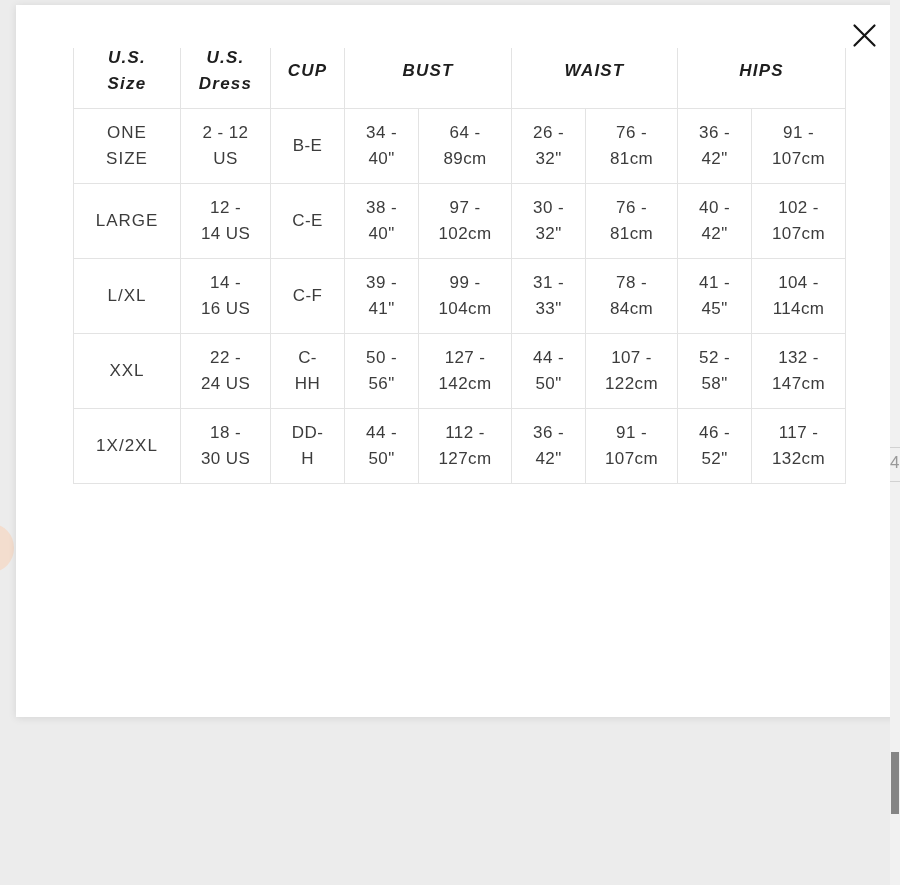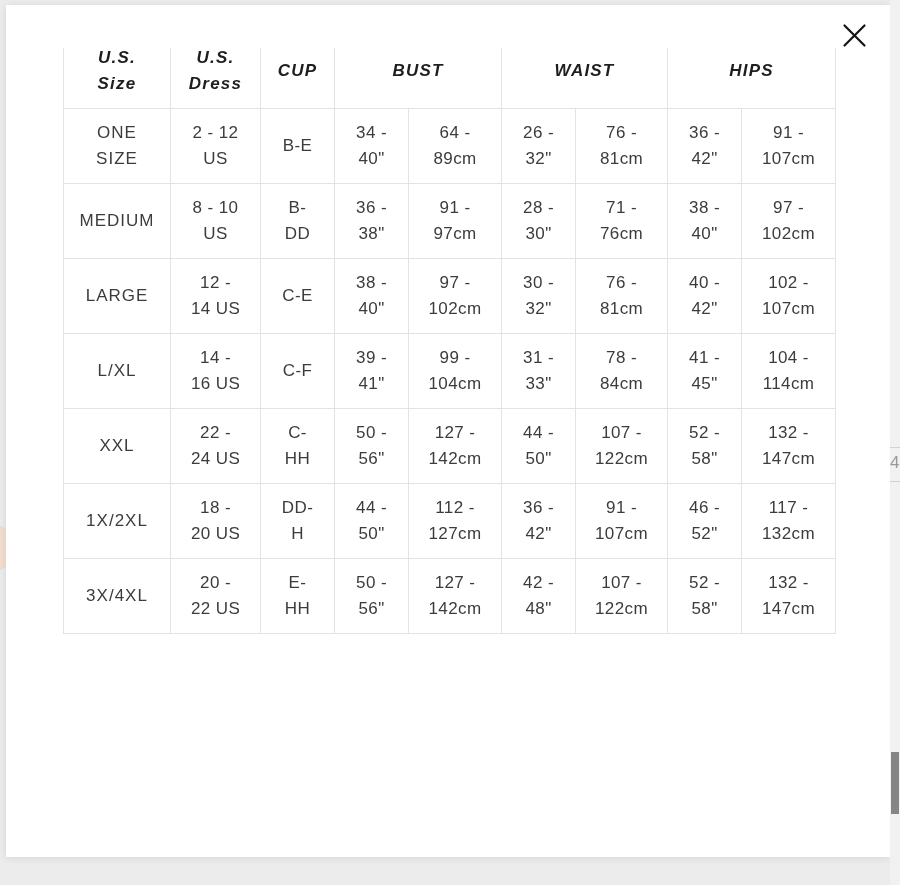--- a/index.html
+++ b/index.html
@@ -44,22 +44,22 @@
   }
   .scroll-thumb {
     position: absolute;
     left: 1px; top: 752px;
     width: 8px; height: 62px;
     background: #858585;
   }
   
   .modal {
     position: absolute;
-    left: 6px; top: 5px;
-    width: 884px; height: 852px;
+    left: 16px; top: 5px;
+    width: 884px; height: 712px;
     background: #ffffff;
     box-shadow: 0 1px 8px rgba(0,0,0,0.10);
     z-index: 1;
   }
   .close-button {
     position: absolute;
     top: 12px; right: 18px;
     width: 36px; height: 36px;
     background: none;
     border: none;
@@ -170,39 +170,20 @@
             <td class="col-5">26 -
 32"</td>
             <td class="col-6">76 -
 81cm</td>
             <td class="col-7">36 -
 42"</td>
             <td class="col-8">91 -
 107cm</td>
           </tr>
           <tr>
-            <td class="col-0">MEDIUM</td>
-            <td class="col-1">8 - 10
-US</td>
-            <td class="col-2">B-
-DD</td>
-            <td class="col-3">36 -
-38"</td>
-            <td class="col-4">91 -
-97cm</td>
-            <td class="col-5">28 -
-30"</td>
-            <td class="col-6">71 -
-76cm</td>
-            <td class="col-7">38 -
-40"</td>
-            <td class="col-8">97 -
-102cm</td>
-          </tr>
-          <tr>
             <td class="col-0">LARGE</td>
             <td class="col-1">12 -
 14 US</td>
             <td class="col-2">C-E</td>
             <td class="col-3">38 -
 40"</td>
             <td class="col-4">97 -
 102cm</td>
             <td class="col-5">30 -
 32"</td>
@@ -246,55 +227,36 @@
             <td class="col-6">107 -
 122cm</td>
             <td class="col-7">52 -
 58"</td>
             <td class="col-8">132 -
 147cm</td>
           </tr>
           <tr>
             <td class="col-0">1X/2XL</td>
             <td class="col-1">18 -
-20 US</td>
+30 US</td>
             <td class="col-2">DD-
 H</td>
             <td class="col-3">44 -
 50"</td>
             <td class="col-4">112 -
 127cm</td>
             <td class="col-5">36 -
 42"</td>
             <td class="col-6">91 -
 107cm</td>
             <td class="col-7">46 -
 52"</td>
             <td class="col-8">117 -
 132cm</td>
           </tr>
-          <tr>
-            <td class="col-0">3X/4XL</td>
-            <td class="col-1">20 -
-22 US</td>
-            <td class="col-2">E-
-HH</td>
-            <td class="col-3">50 -
-56"</td>
-            <td class="col-4">127 -
-142cm</td>
-            <td class="col-5">42 -
-48"</td>
-            <td class="col-6">107 -
-122cm</td>
-            <td class="col-7">52 -
-58"</td>
-            <td class="col-8">132 -
-147cm</td>
-          </tr>
         </tbody>
     </table>
   </div>
 </div>
 
 <div class="right-strip">
   <div class="strip-line top"></div>
   <div class="strip-number">4</div>
   <div class="strip-line bottom"></div>
   <div class="scroll-thumb"></div>

